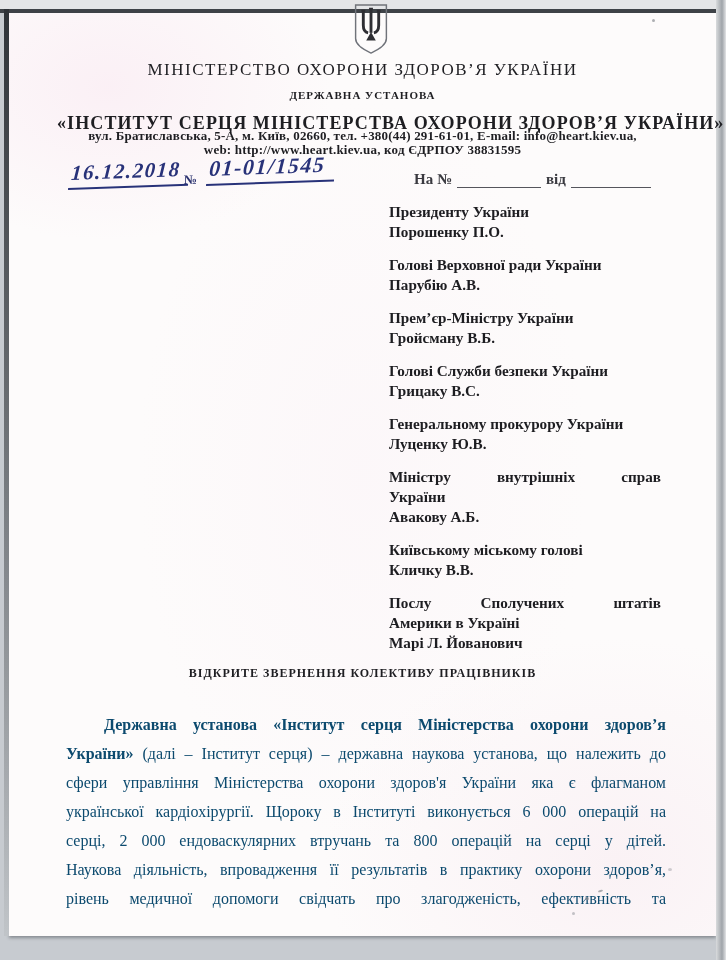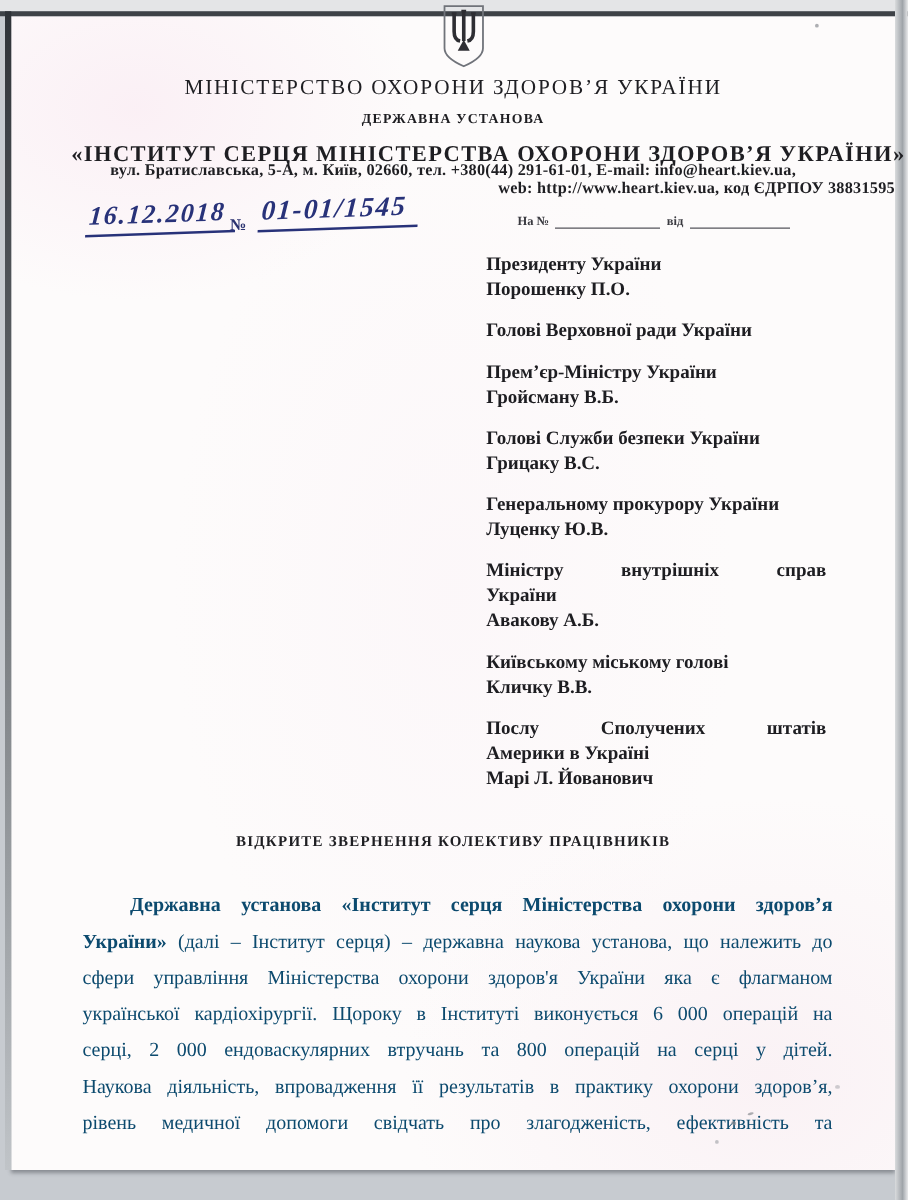--- a/index.html
+++ b/index.html
@@ -27,32 +27,32 @@
       #fdfbfb;
     box-shadow: 0 2px 3px rgba(60,65,70,0.45);
   }
   .emblem { position:absolute; left:351px; top:4px; width:40px; height:50px; }
   .center-line { position:absolute; left:9px; width:707px; text-align:center; white-space:nowrap; }
   .h-ministry { top:60px; font-size:17px; letter-spacing:1.5px; }
   .h-orgtype  { top:89px; font-size:11px; font-weight:bold; letter-spacing:1px; }
   .h-orgname  { top:113px; font-size:18px; font-weight:bold; letter-spacing:1.1px;padding-left:48px; }
   .h-contact  { font-size:13px; font-weight:bold; letter-spacing:0.2px; }
   .h-contact1 { top:128px; }
-  .h-contact2 { top:142px;text-align:right; }
+  .h-contact2 { top:142px; }
 
   .handwriting {
     position:absolute; font-style:italic; font-weight:bold; color:#283279;
     transform: rotate(-2deg) skewX(-6deg); transform-origin:left bottom;
     border-bottom:2px solid #283279; letter-spacing:1.5px; white-space:nowrap;
   }
   .hw-date { left:68px; top:161px; font-size:21px; padding:0 8px 2px 2px; }
   .hw-num  { left:206px; top:156px; font-size:22px; padding:0 10px 2px 2px; }
   .hw-no   { position:absolute; left:184px; top:172px; font-size:13px; color:#2c3370; font-weight:bold; }
 
-  .na-row { position:absolute; left:414px; top:171px; font-size:10px; font-weight:bold; color:#3a3a40; white-space:nowrap; }
+  .na-row { position:absolute; left:414px; top:171px; font-size:15px; font-weight:bold; color:#3a3a40; white-space:nowrap; }
   .blank  { display:inline-block; border-bottom:1.5px solid #55555c; height:12px; vertical-align:bottom; margin:0 5px; }
   .blank-1 { width:84px; } .blank-2 { width:80px; }
 
   .recipients { position:absolute; left:389px; top:202px; width:272px;
                 font-size:15.2px; font-weight:bold; line-height:20px; color:#1d1d21; }
   .recipient { margin-bottom:13px; }
   .rline.justify { text-align:justify; text-align-last:justify; }
 
   .doc-title { top:666px; font-size:12px; font-weight:bold; letter-spacing:1px; }
 
@@ -103,20 +103,21 @@
 
 <div class="na-row"><span>На №</span><span class="blank blank-1"></span><span>від</span><span class="blank blank-2"></span></div>
 
 <div class="recipients">
     <div class="recipient">
       <div class="rline">Президенту України</div>
       <div class="rline">Порошенку П.О.</div>
     </div>
     <div class="recipient">
       <div class="rline">Голові Верховної ради України</div>
+      <div class="rline">Парубію А.В.</div>
     </div>
     <div class="recipient">
       <div class="rline">Прем’єр-Міністру України</div>
       <div class="rline">Гройсману В.Б.</div>
     </div>
     <div class="recipient">
       <div class="rline">Голові Служби безпеки України</div>
       <div class="rline">Грицаку В.С.</div>
     </div>
     <div class="recipient">

